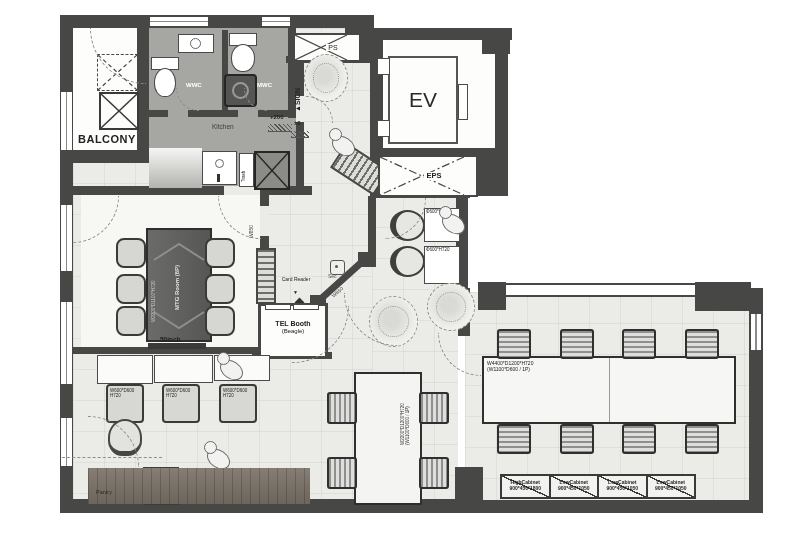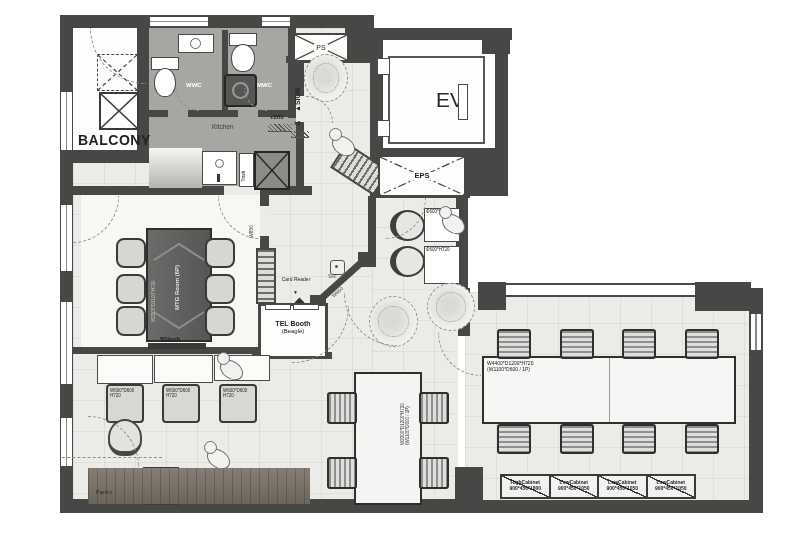--- a/index.html
+++ b/index.html
@@ -13,21 +13,21 @@
   .wet{position:absolute;background:#a6a6a3;}
   .white{position:absolute;background:#fdfdfc;}
   .win{position:absolute;background:#fff;}
   .winv{background:linear-gradient(to right,#fff 0 42%,#8a8a88 42% 58%,#fff 58%);}
   .winh{background:linear-gradient(to bottom,#fff 0 42%,#8a8a88 42% 58%,#fff 58%);}
   .winband{position:absolute;background:#fff;border-top:2px solid #474745;border-bottom:2px solid #474745;}
   .lbl{position:absolute;font-size:6.5px;line-height:1.1;color:#222;white-space:nowrap;}
   .b{font-weight:bold;}
   .cen{display:flex;align-items:center;justify-content:center;text-align:center;}
   .rot{transform:rotate(-90deg);transform-origin:0 0;}
-  .xbox{position:absolute;background:#fdfdfc;border:2px solid #474745;display:flex;align-items:center;justify-content:center;}
+  .xbox{position:absolute;background:#fdfdfc;border:2px solid #474745;display:flex;align-items:center;justify-content:center;padding-left:12px;}
   .xbox svg{position:absolute;inset:0;width:100%;height:100%;}
   .xbox span{position:relative;background:#fdfdfc;padding:0 2px;}
   .arc{position:absolute;border:1px dashed #8d8d8a;}
   .a-bl{border-top:none;border-right:none;border-radius:0 0 0 100%;}
   .a-br{border-top:none;border-left:none;border-radius:0 0 100% 0;}
   .a-tr{border-bottom:none;border-left:none;border-radius:0 100% 0 0;}
   .chair{position:absolute;width:26px;height:26px;background:#d6d6d3;border:2.5px solid #3a3a38;border-radius:8px;}
   .ochair{position:absolute;width:30px;height:26px;border:2px solid #2f2f2d;border-radius:3px;
     background:repeating-linear-gradient(180deg,#8f8f8c 0 2px,#dedede 2px 5px);}
   .ochair.v{background:repeating-linear-gradient(90deg,#8f8f8c 0 2px,#dedede 2px 5px);}
@@ -113,21 +113,21 @@
         <line x1="0" y1="0" x2="39" y2="35" stroke="#474745" stroke-width="1.2" stroke-dasharray="4 3"></line>
         <line x1="39" y1="0" x2="0" y2="35" stroke="#474745" stroke-width="1.2" stroke-dasharray="4 3"></line>
       </svg>
   </div>
   <div class="abs" style="left:99px;top:92px;width:36px;height:34px;border:2px solid #3a3a38;background:#fdfdfc;">
     <svg width="100%" height="100%">
         <line x1="0" y1="0" x2="36" y2="34" stroke="#3a3a38" stroke-width="1.5"></line>
         <line x1="36" y1="0" x2="0" y2="34" stroke="#3a3a38" stroke-width="1.5"></line>
       </svg>
   </div>
-  <div class="lbl b" style="left:78px;top:133px;font-size:14px;letter-spacing:.5px;">BALCONY</div>
+  <div class="lbl b" style="left:78px;top:133px;font-size:11px;letter-spacing:.5px;">BALCONY</div>
 
   <div class="fix" style="left:178px;top:34px;width:34px;height:17px;"></div>
   <div class="abs" style="left:190px;top:38px;width:9px;height:9px;border:1px solid #666;border-radius:50%;"></div>
   <div class="fix" style="left:151px;top:57px;width:26px;height:11px;"></div>
   <div class="fix" style="left:154px;top:68px;width:20px;height:27px;border-radius:50% 50% 46% 46%;"></div>
   <div class="lbl b" style="left:186px;top:82px;font-size:6px;color:#fff;">WWC</div>
   <div class="fix" style="left:229px;top:33px;width:26px;height:11px;"></div>
   <div class="fix" style="left:231px;top:44px;width:22px;height:26px;border-radius:50% 50% 46% 46%;"></div>
   <div class="abs" style="left:224px;top:74px;width:29px;height:29px;background:#555553;border:2px solid #262624;border-radius:4px;">
     <div class="abs" style="left:6px;top:6px;width:13px;height:13px;border:2px solid #9a9a97;border-radius:50%;"></div>
@@ -161,21 +161,21 @@
     <span class="lbl" style="position:relative;font-size:7px;">PS</span>
   </div>
   <div class="lbl b rot" style="left:294px;top:112px;width:42px;font-size:7px;">▲SIGN</div>
   <div class="plant" style="left:304px;top:54px;width:42px;height:46px;"></div>
   <div class="abs stripesV" style="left:334px;top:154px;width:48px;height:26px;transform:rotate(33deg);"></div>
   <div class="person" style="left:326px;top:126px;width:34px;height:36px;">
       <div class="p-body"></div>
       <div class="p-head"></div>
     </div>
 
-  <div class="abs" style="left:388px;top:56px;width:66px;height:84px;border:2.5px solid #555553;background:#fdfdfc;display:flex;align-items:center;justify-content:center;padding-left:27px;">
+  <div class="abs" style="left:388px;top:56px;width:66px;height:84px;border:2.5px solid #555553;background:#fdfdfc;display:flex;align-items:center;justify-content:center;">
     <span style="font-size:21px;color:#2a2a2a;">EV</span>
   </div>
   <div class="fix" style="left:458px;top:84px;width:8px;height:34px;"></div>
   <div class="fix" style="left:377px;top:58px;width:11px;height:15px;"></div>
   <div class="fix" style="left:377px;top:120px;width:11px;height:15px;"></div>
   <div class="xbox" style="left:378px;top:155px;width:84px;height:38px;">
     <svg>
         <line x1="0" y1="0" x2="84" y2="38" stroke="#474745" stroke-width="1.2" stroke-dasharray="8 3 2 3"></line>
         <line x1="84" y1="0" x2="0" y2="38" stroke="#474745" stroke-width="1.2" stroke-dasharray="8 3 2 3"></line>
       </svg>

